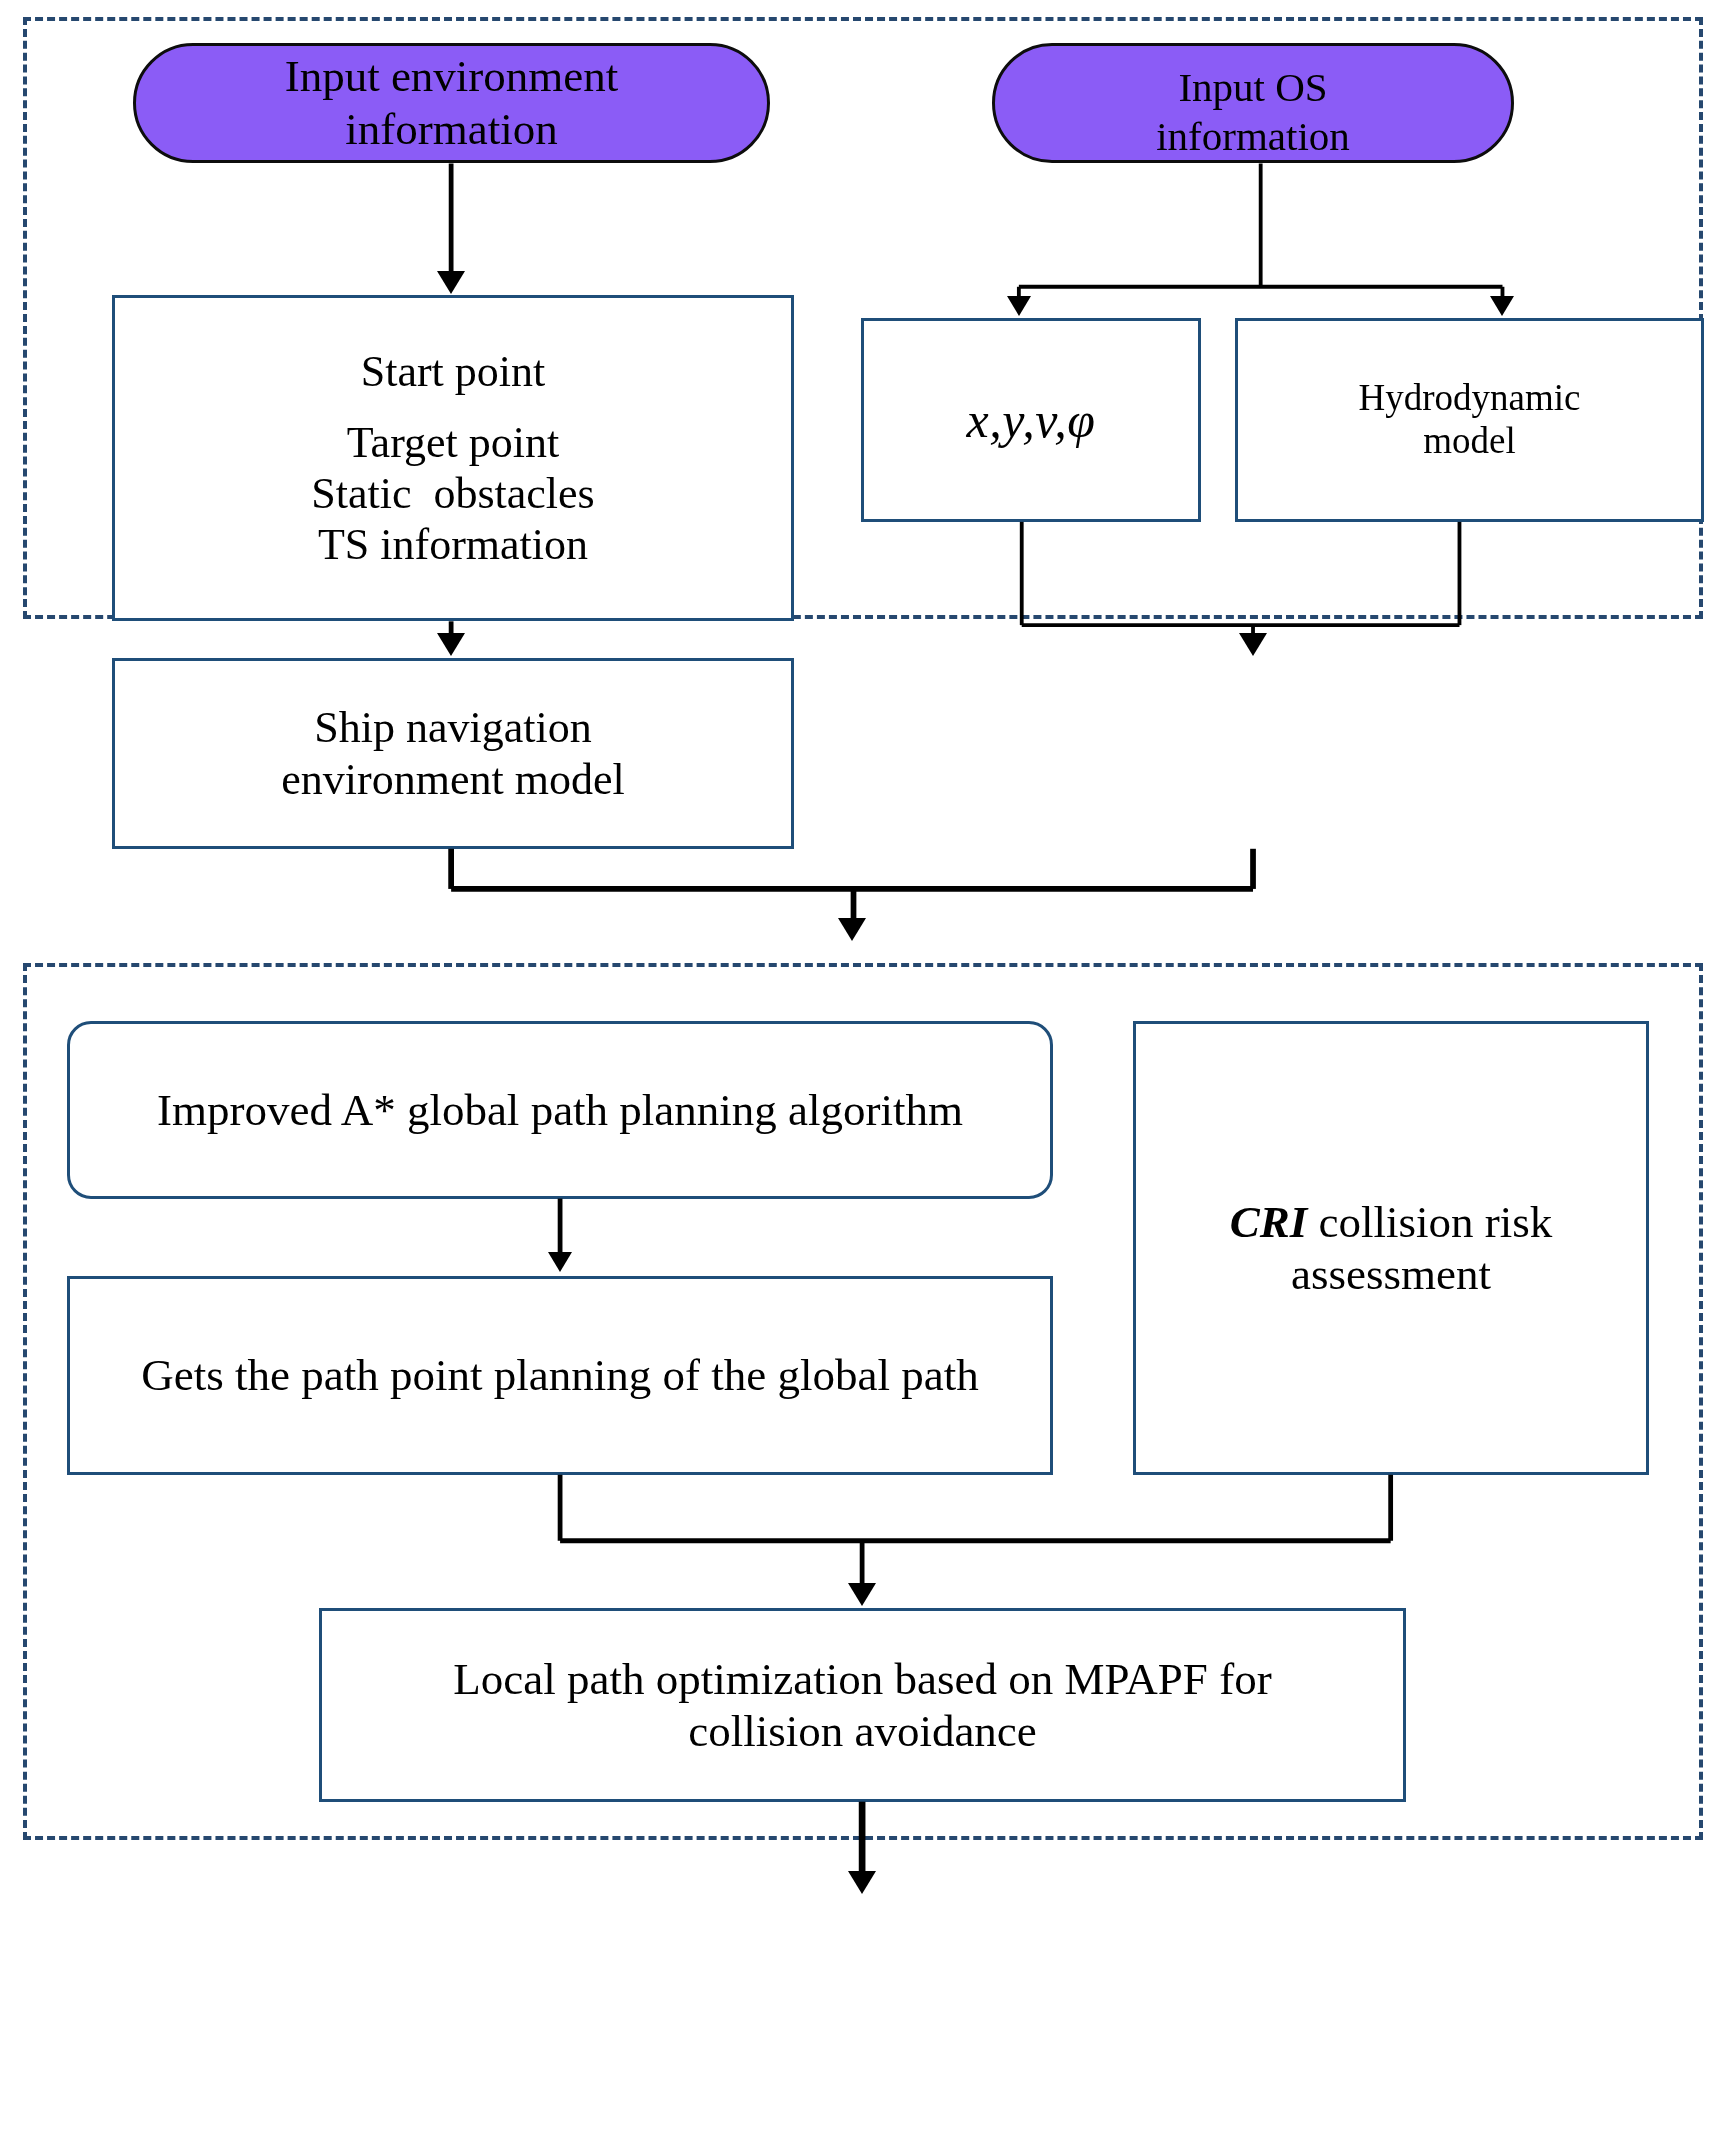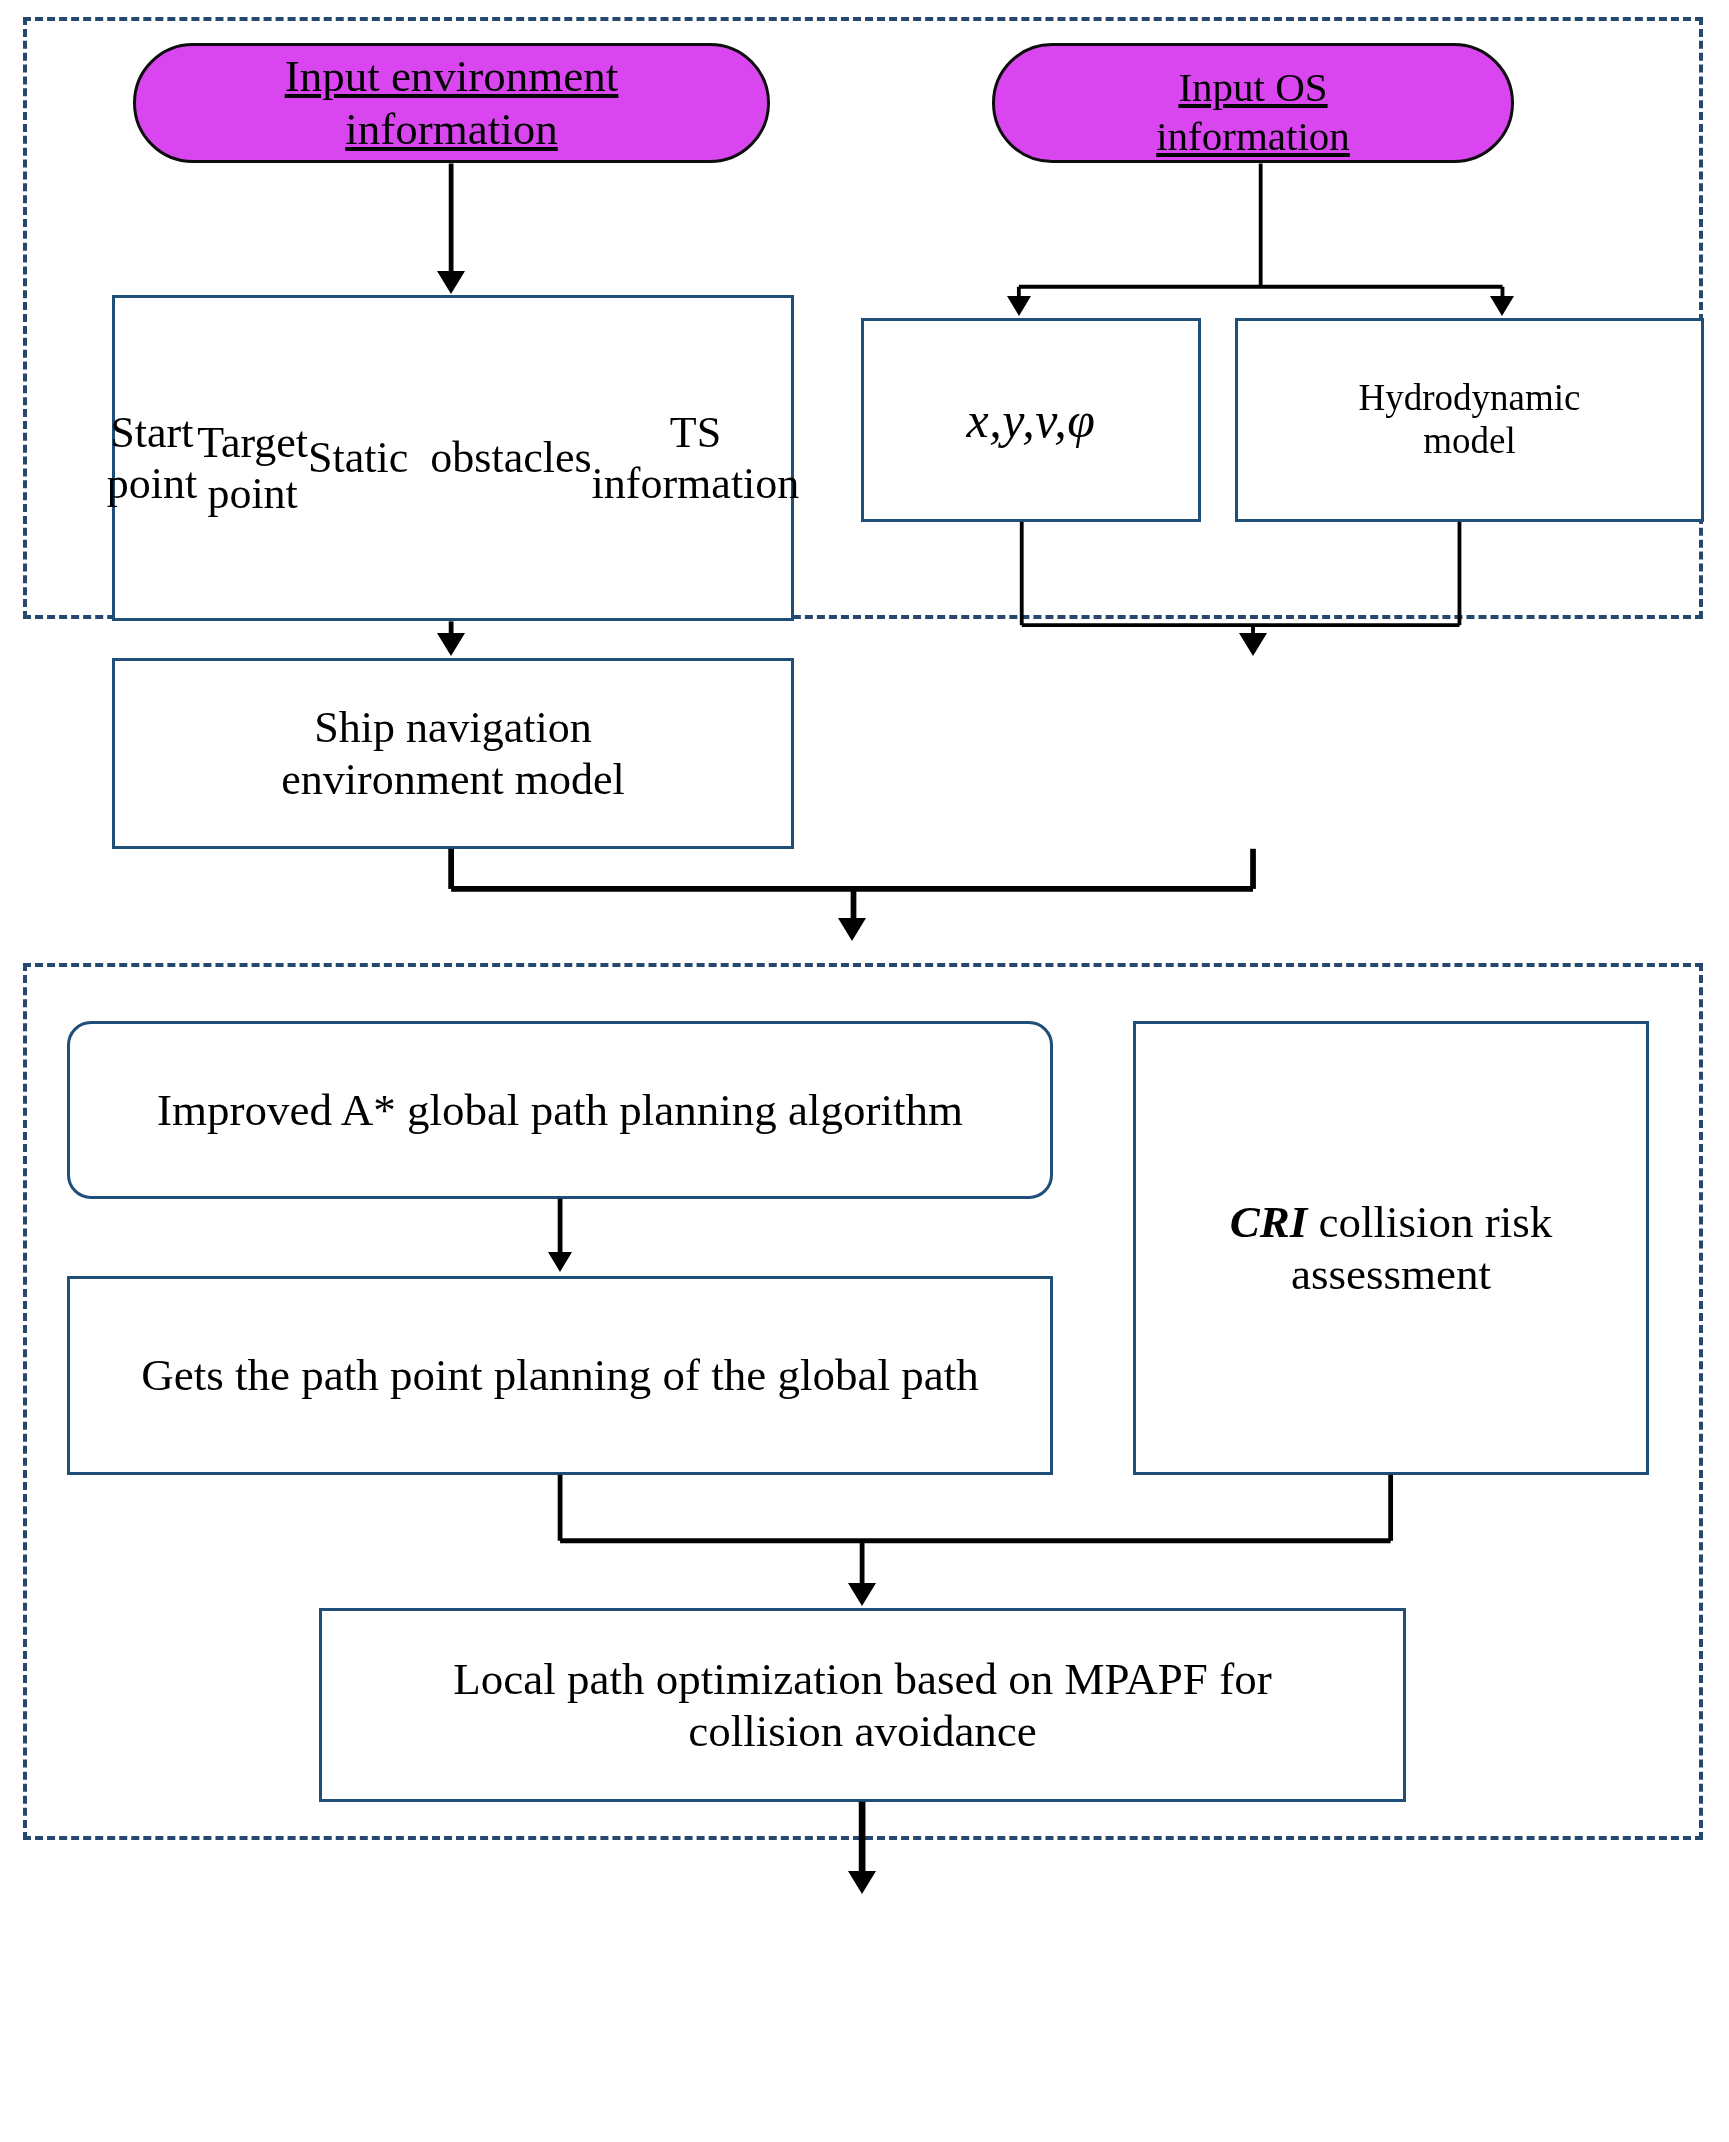--- a/index.html
+++ b/index.html
@@ -34,27 +34,26 @@
     justify-content: center;
     text-align: center;
     line-height: 1.16;
     padding: 3.8px 9.6px;
   }
 
   .terminator {
     position: absolute;
     border: 3.8px solid #0d0d0d;
     border-radius: 9558px;
-    background: #d946ef;
+    background: #8b5cf6;
     display: flex;
     align-items: center;
     justify-content: center;
     text-align: center;
     line-height: 1.18;
-    text-decoration: underline;
   }
 
   .mathit {
     font-style: italic;
     font-family: "Liberation Serif", "DejaVu Serif", serif;
     letter-spacing: 0.5px;
   }
   .bolditalic { font-weight: bold; font-style: italic; }
 
   .arrowhead {
@@ -80,21 +79,21 @@
   <div class="group" style="left:23px; top:17px; width:1680px; height:602px;"></div>
 
   <div class="terminator" style="left:133px; top:43px; width:637px; height:120px; font-size:45px;">
     <span style="display:block; max-width:497px;">Input environment information</span>
   </div>
 
   <div class="terminator" style="left:992px; top:43px; width:522px; height:120px; font-size:41px;align-items:flex-end;">
     <span style="display:block; max-width:287px;">Input OS information</span>
   </div>
 
-  <div class="node" style="left:112px; top:295px; width:682px; height:326px; font-size:44px; ">
+  <div class="node" style="left:112px; top:295px; width:682px; height:326px; font-size:44px; flex-direction:column;">
     <span style="display:block;">Start point</span>
     <span style="display:block;margin-top:20px;">Target point</span>
     <span style="display:block; white-space:pre;">Static  obstacles</span>
     <span style="display:block;">TS information</span>
   </div>
 
   <div class="node" style="left:861px; top:318px; width:340px; height:204px;">
     <span class="mathit" style="font-size:50px;">x,y,v,φ</span>
   </div>
 

